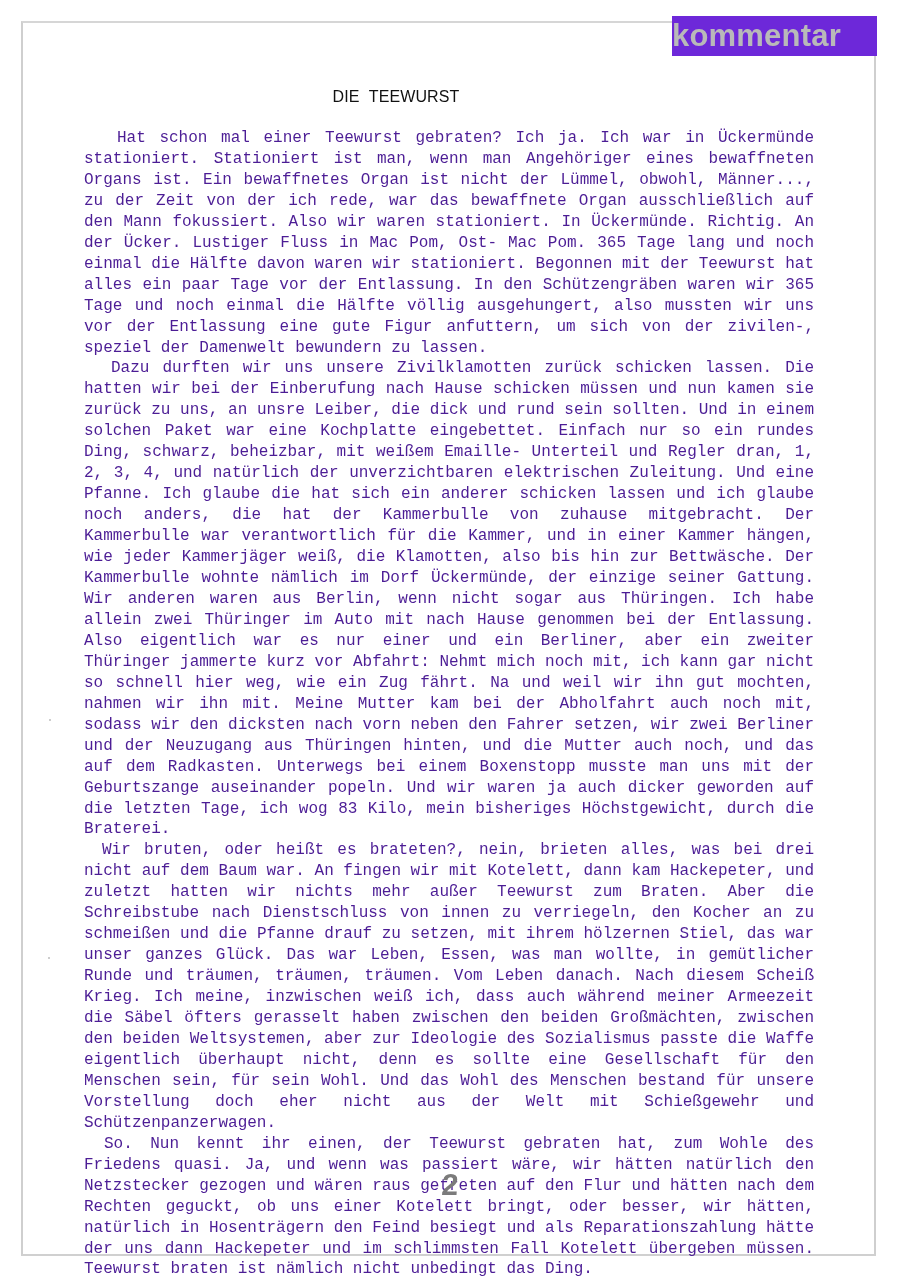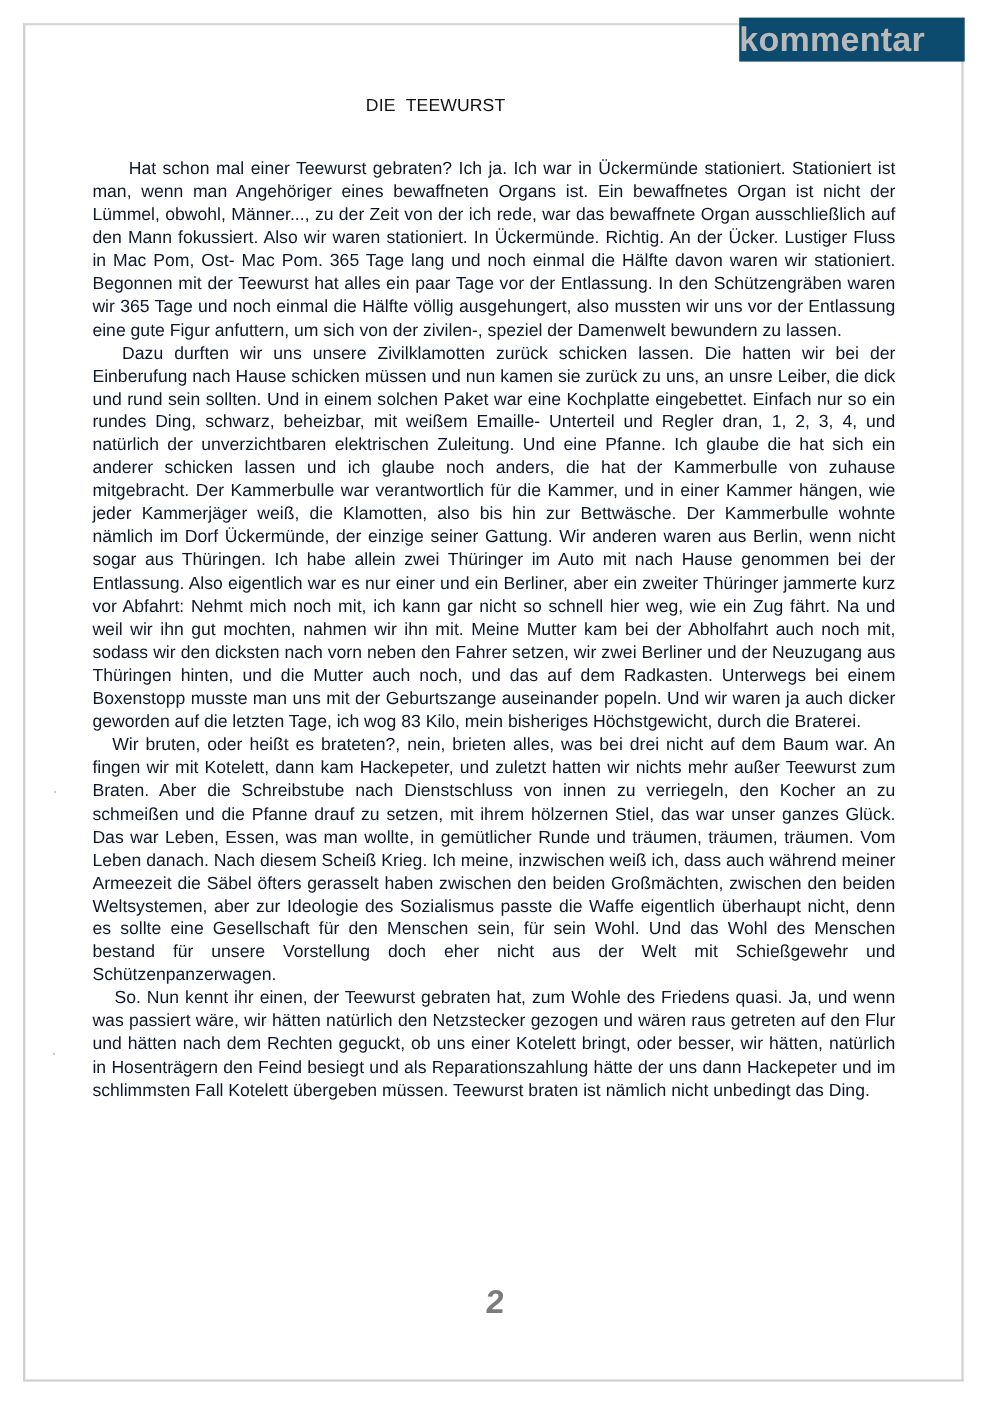--- a/index.html
+++ b/index.html
@@ -5,34 +5,34 @@
   html, body { margin:0; padding:0; background:#ffffff; }
   body { width:900px; height:1279px; position:relative; overflow:hidden; }
   .frame {
     position:absolute; left:21px; top:21px; width:855px; height:1235px;
     border-top:2px solid #d6d6d6; border-left:2px solid #cfcfcf;
     border-right:2px solid #cfcfcf; border-bottom:2px solid #d0d0d0;
     box-sizing:border-box;
   }
   .header-word {
     position:absolute; top:16px; left:672px; width:205px; height:40px;
-    overflow:hidden; background:#0c4a6e;
+    overflow:hidden; background:#6d28d9;
     font-family:"Liberation Sans", sans-serif; font-weight:bold;
     font-size:31px; line-height:40px; color:#b9b9b9; white-space:nowrap;
     letter-spacing:0.2px;
   }
   .title {
     position:absolute; top:88px; left:0; width:792px; text-align:center;
     font-family:"Liberation Sans", sans-serif; font-size:16px; color:#111;
     word-spacing:5px; letter-spacing:0.1px;
   }
   .body-text {
-    position:absolute; left:84px; top:144px; width:730px;
-    font-family:Liberation Sans, sans-serif; font-size:16px;
-    line-height:20.95px; color:#0f172a; text-align:justify;
+    position:absolute; left:84px; top:128px; width:730px;
+    font-family:Liberation Mono, monospace; font-size:16px;
+    line-height:20.95px; color:#4c1d95; text-align:justify;
   }
   .body-text p { margin:0; text-indent:33px; }
   .body-text p.p2 { text-indent:27px; }
   .body-text p.p3 { text-indent:18px; }
   .body-text p.p4 { text-indent:20px; }
   .page-number {
     position:absolute; top:1168px; left:0; width:900px; text-align:center;
     font-family:"Liberation Sans", sans-serif; font-weight:bold; font-size:30px;
     color:#7b7b7b; transform:skewX(-4deg);
   }

